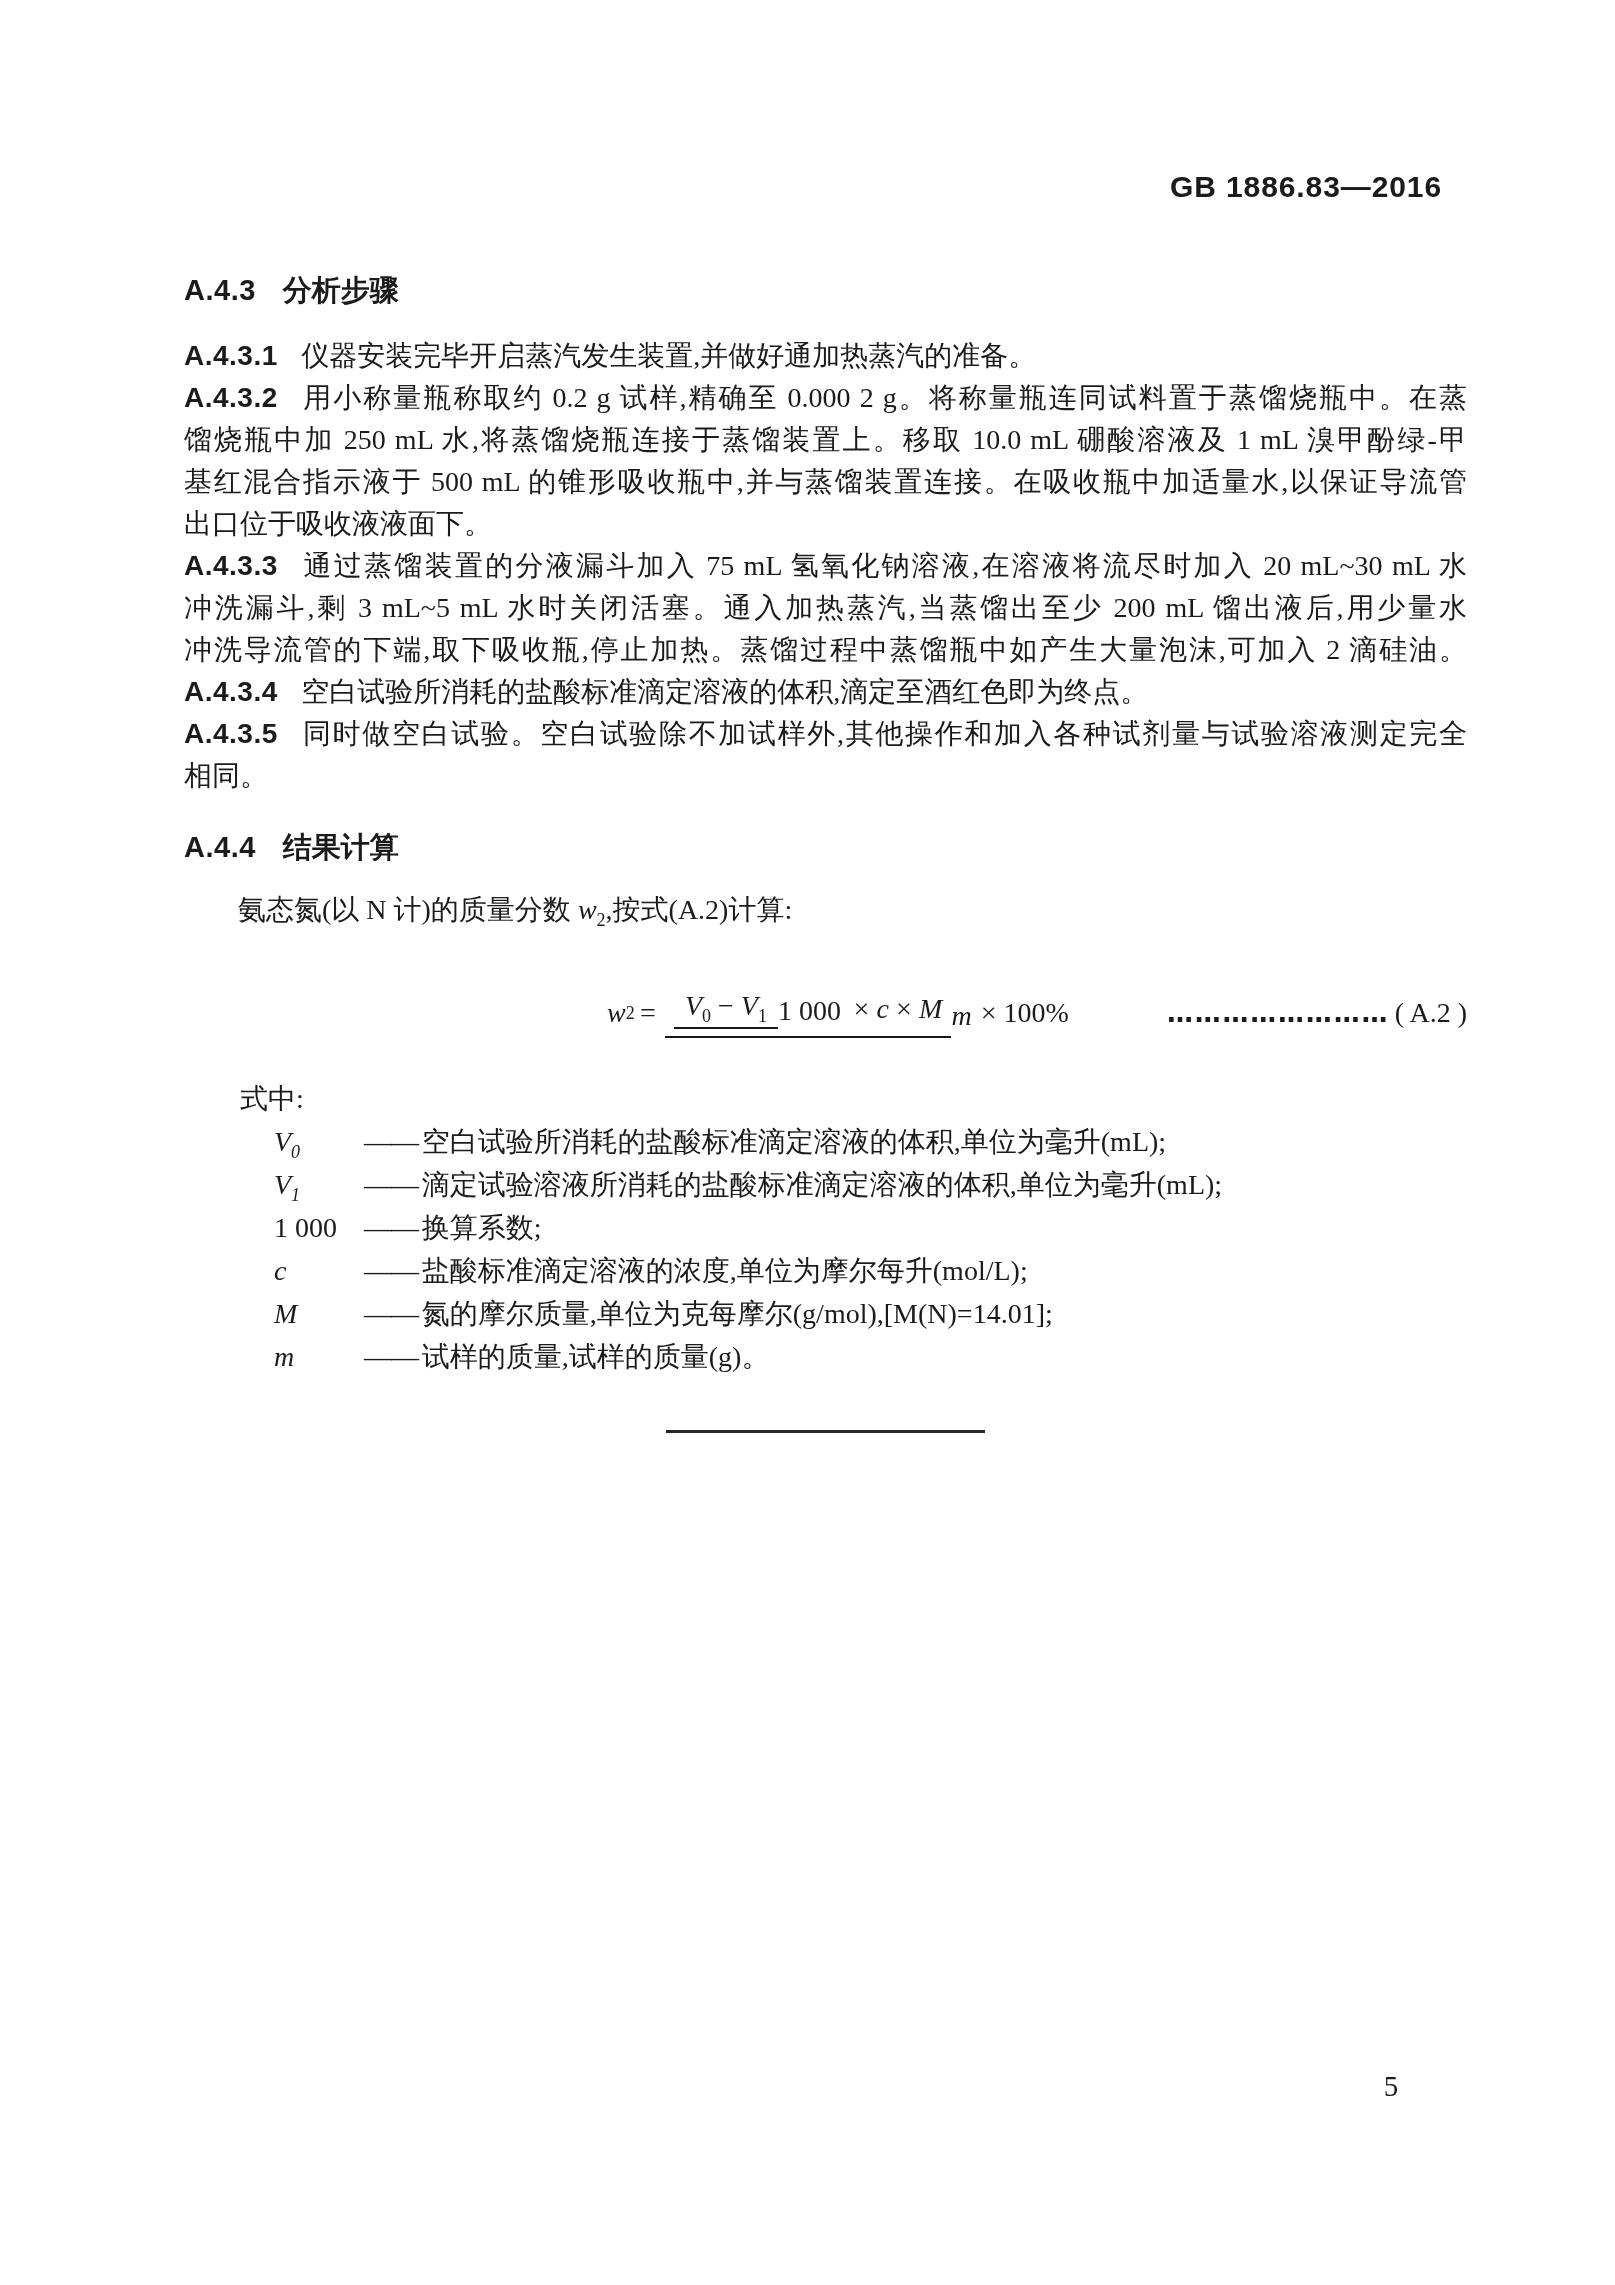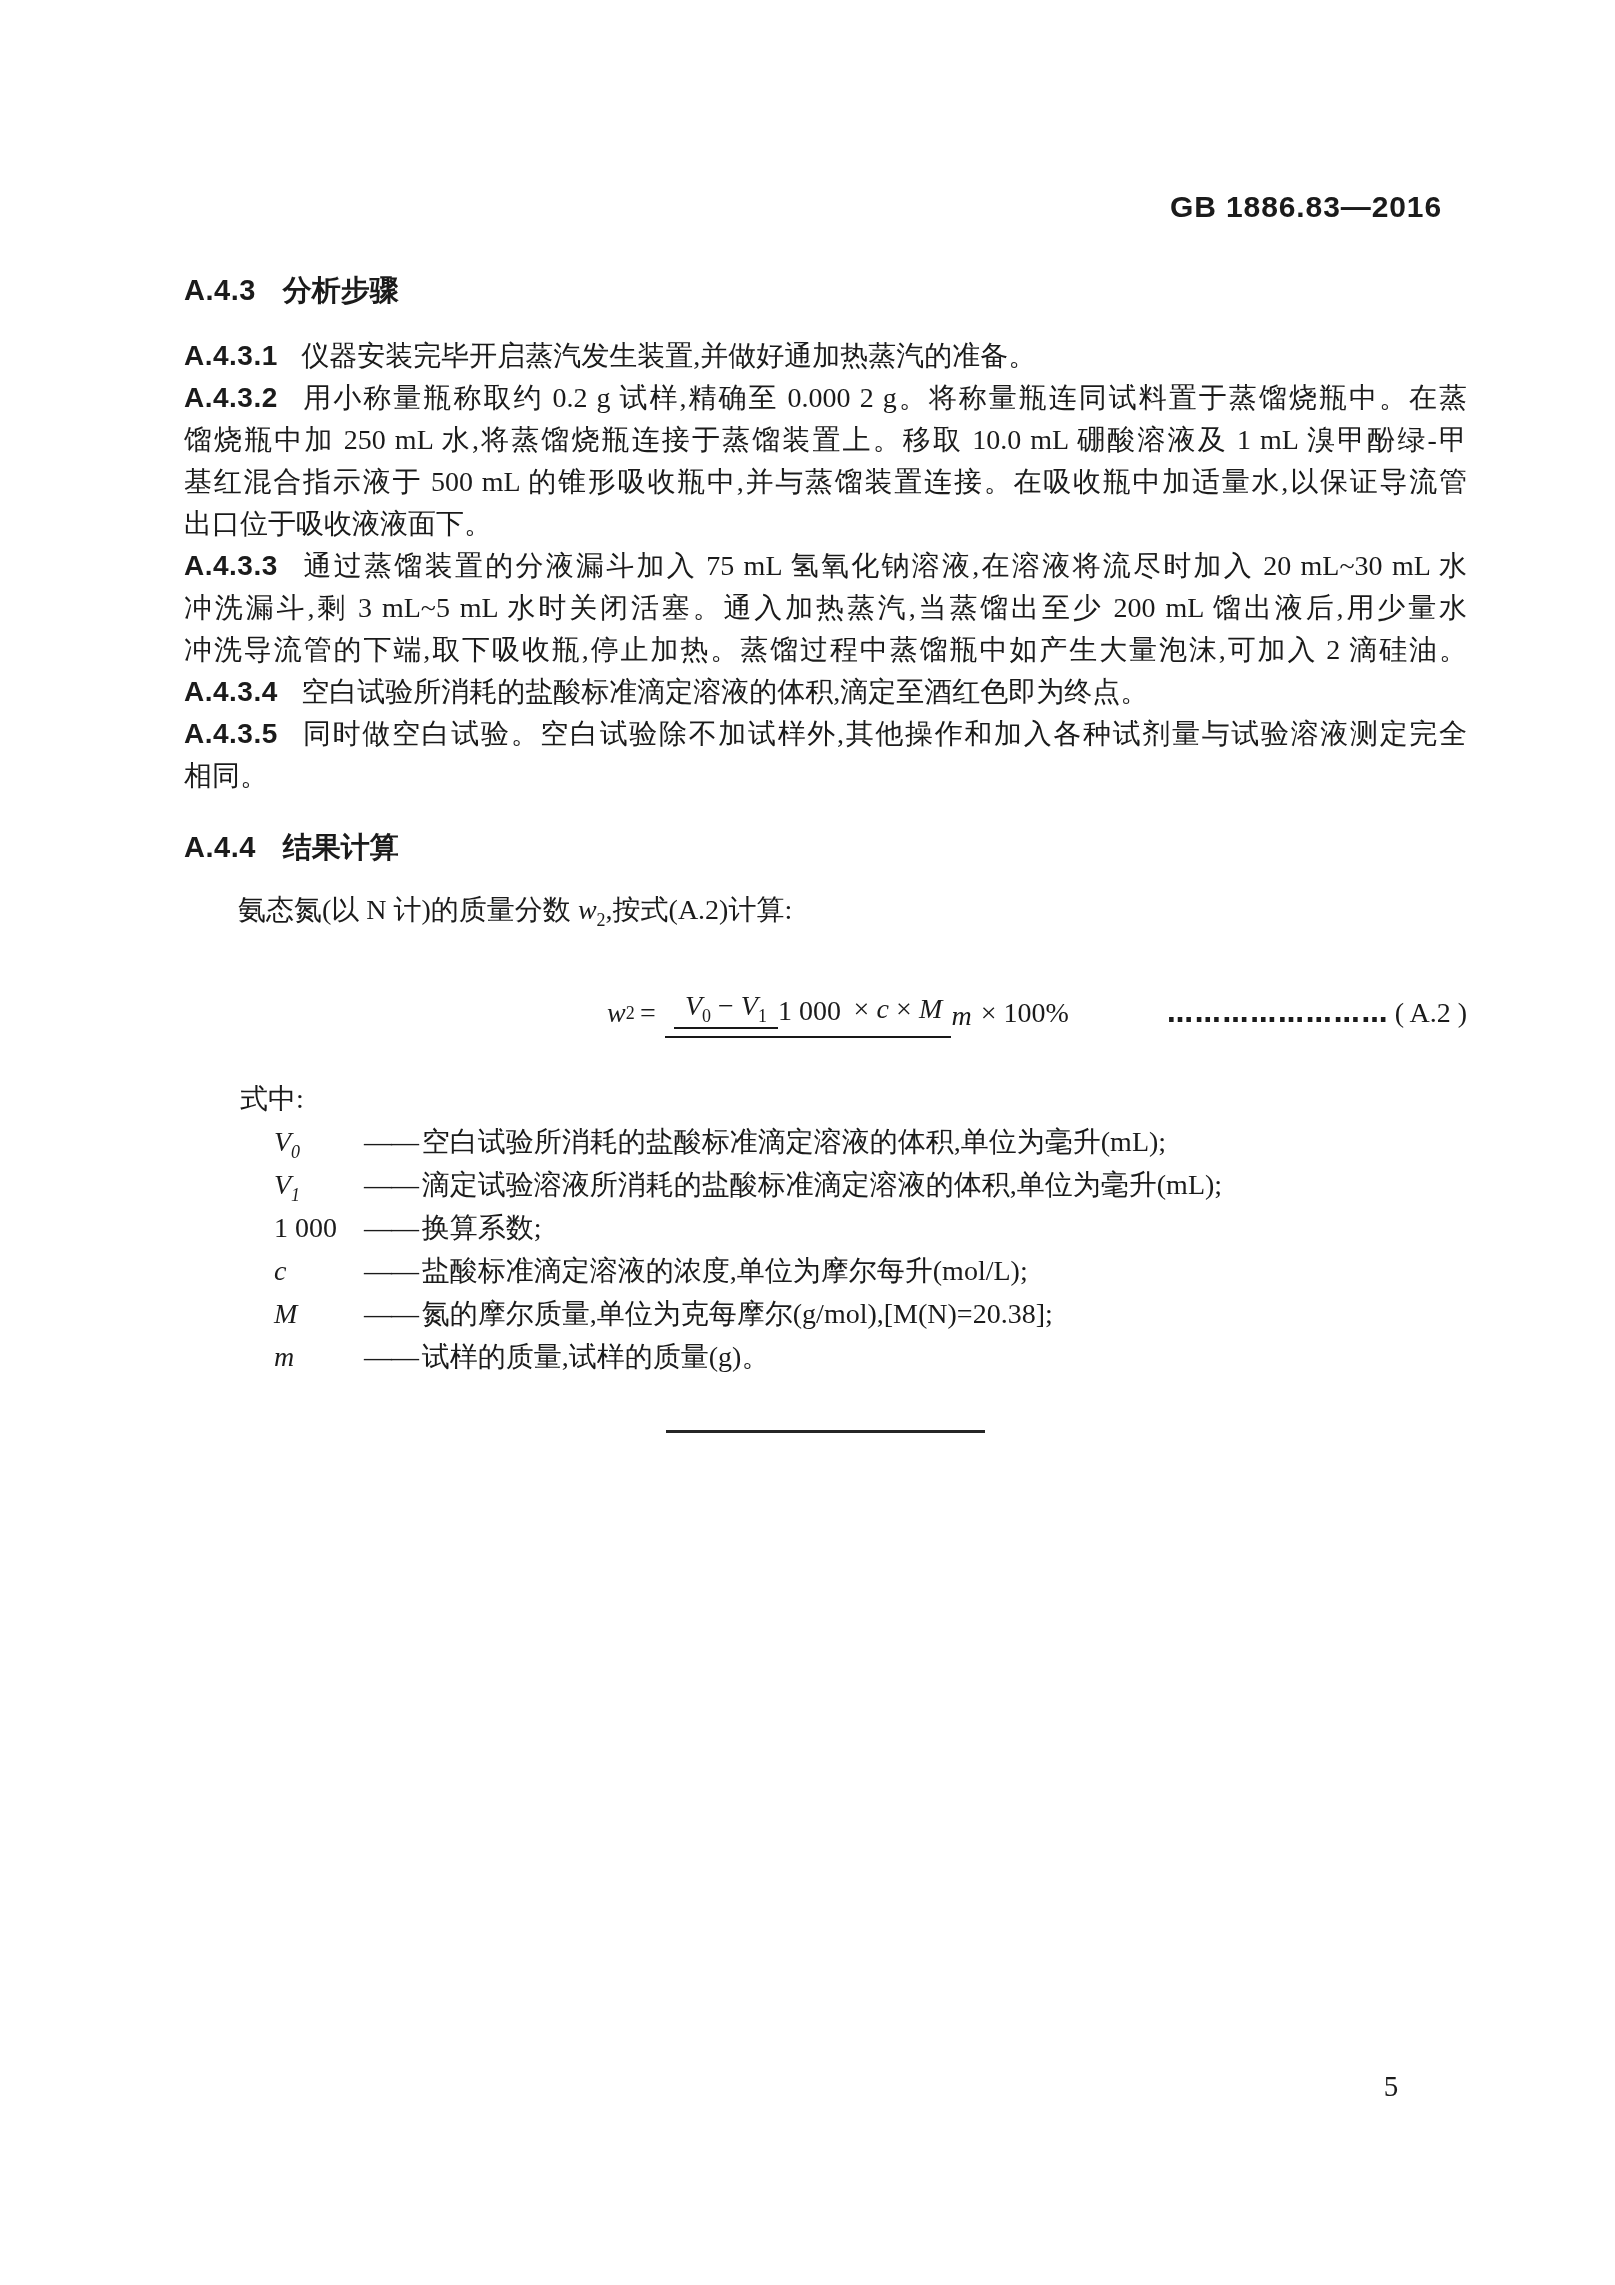--- a/index.html
+++ b/index.html
@@ -9,21 +9,21 @@
     width: 1616px;
     height: 2285px;
     background: #ffffff;
     color: #1b1b1b;
     font-family: "Liberation Serif", "DejaVu Serif", serif;
     overflow: hidden;
   }
   
   .std-header {
     position: absolute;
-    top: 190px;
+    top: 170px;
     left: 184px;
     width: 1283px;
     text-align: right;
     font-family: "Liberation Sans", "DejaVu Sans", sans-serif;
     font-weight: bold;
     font-size: 30px;
     letter-spacing: 0.9px;
     padding-right: 25px;
   }
   .content {
@@ -224,21 +224,21 @@
         <span class="def-text">换算系数;</span>
       </div>
       <div class="def-row">
         <span class="def-sym it"><span>c</span></span>
         <span class="def-dash">——</span>
         <span class="def-text">盐酸标准滴定溶液的浓度,单位为摩尔每升(mol/L);</span>
       </div>
       <div class="def-row">
         <span class="def-sym it"><span>M</span></span>
         <span class="def-dash">——</span>
-        <span class="def-text">氮的摩尔质量,单位为克每摩尔(g/mol),[M(N)=20.38];</span>
+        <span class="def-text">氮的摩尔质量,单位为克每摩尔(g/mol),[M(N)=14.01];</span>
       </div>
       <div class="def-row">
         <span class="def-sym it"><span>m</span></span>
         <span class="def-dash">——</span>
         <span class="def-text">试样的质量,试样的质量(g)。</span>
       </div>
     </div>
 
     <div class="end-rule"></div>
 

